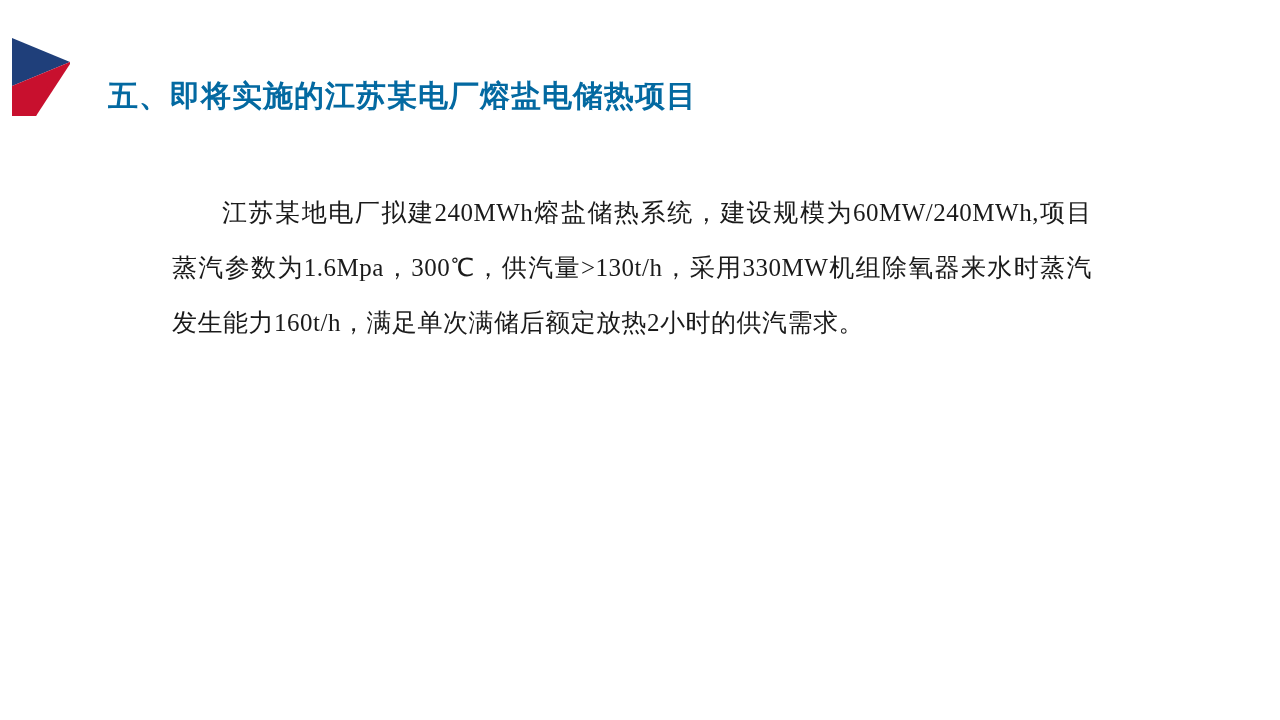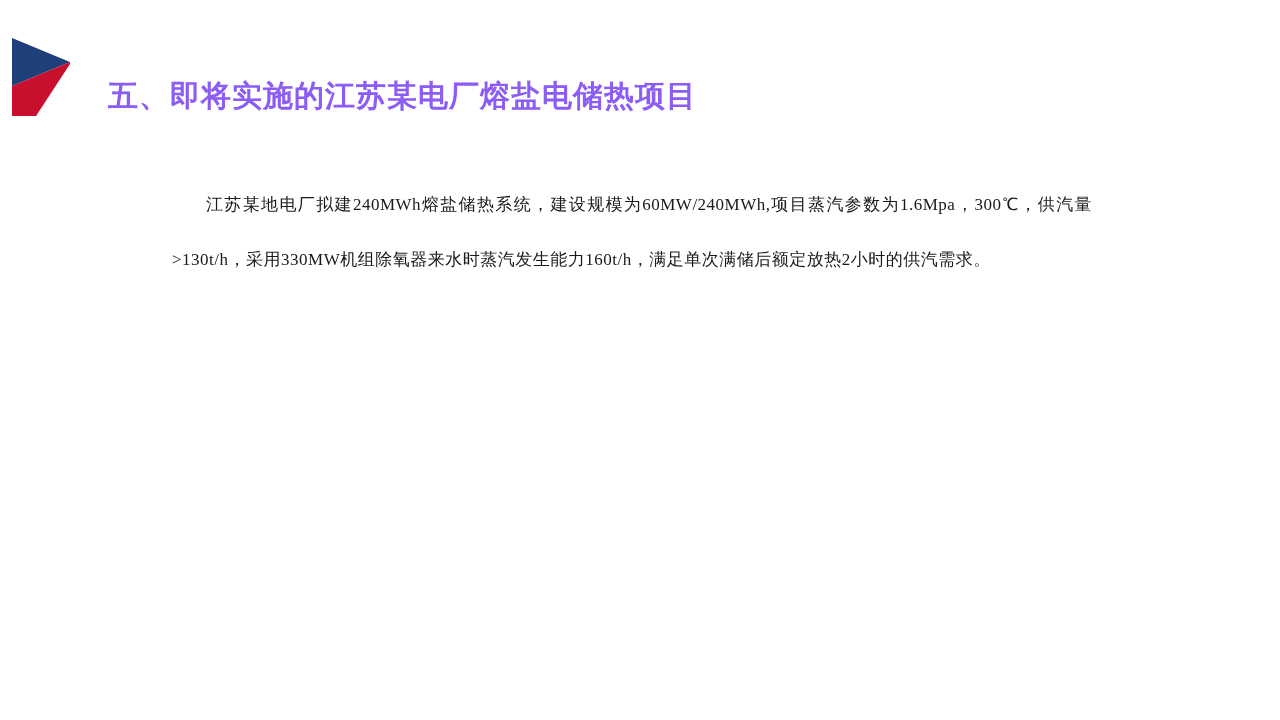--- a/index.html
+++ b/index.html
@@ -33,33 +33,33 @@
   }
 
   
   .slide-heading {
     position: absolute;
     left: 108px;
     top: 56px;
     font-family: "Liberation Serif", serif;
     font-size: 30px;
     font-weight: bold;
-    color: #8b5cf6;
+    color: #0369a1;
     letter-spacing: 1px;
     white-space: nowrap;
   }
 
   
   .body-text {
     position: absolute;
     left: 172px;
     top: 160px;
     width: 920px;
     font-family: "Liberation Serif", serif;
-    font-size: 17px;
+    font-size: 25px;
     color: #1a1a1a;
     line-height: 55px;
     text-align: justify;
     text-justify: inter-ideograph;
     text-indent: 2em;
     letter-spacing: 0.5px;
   }
 </style>
 </head>
 <body>

